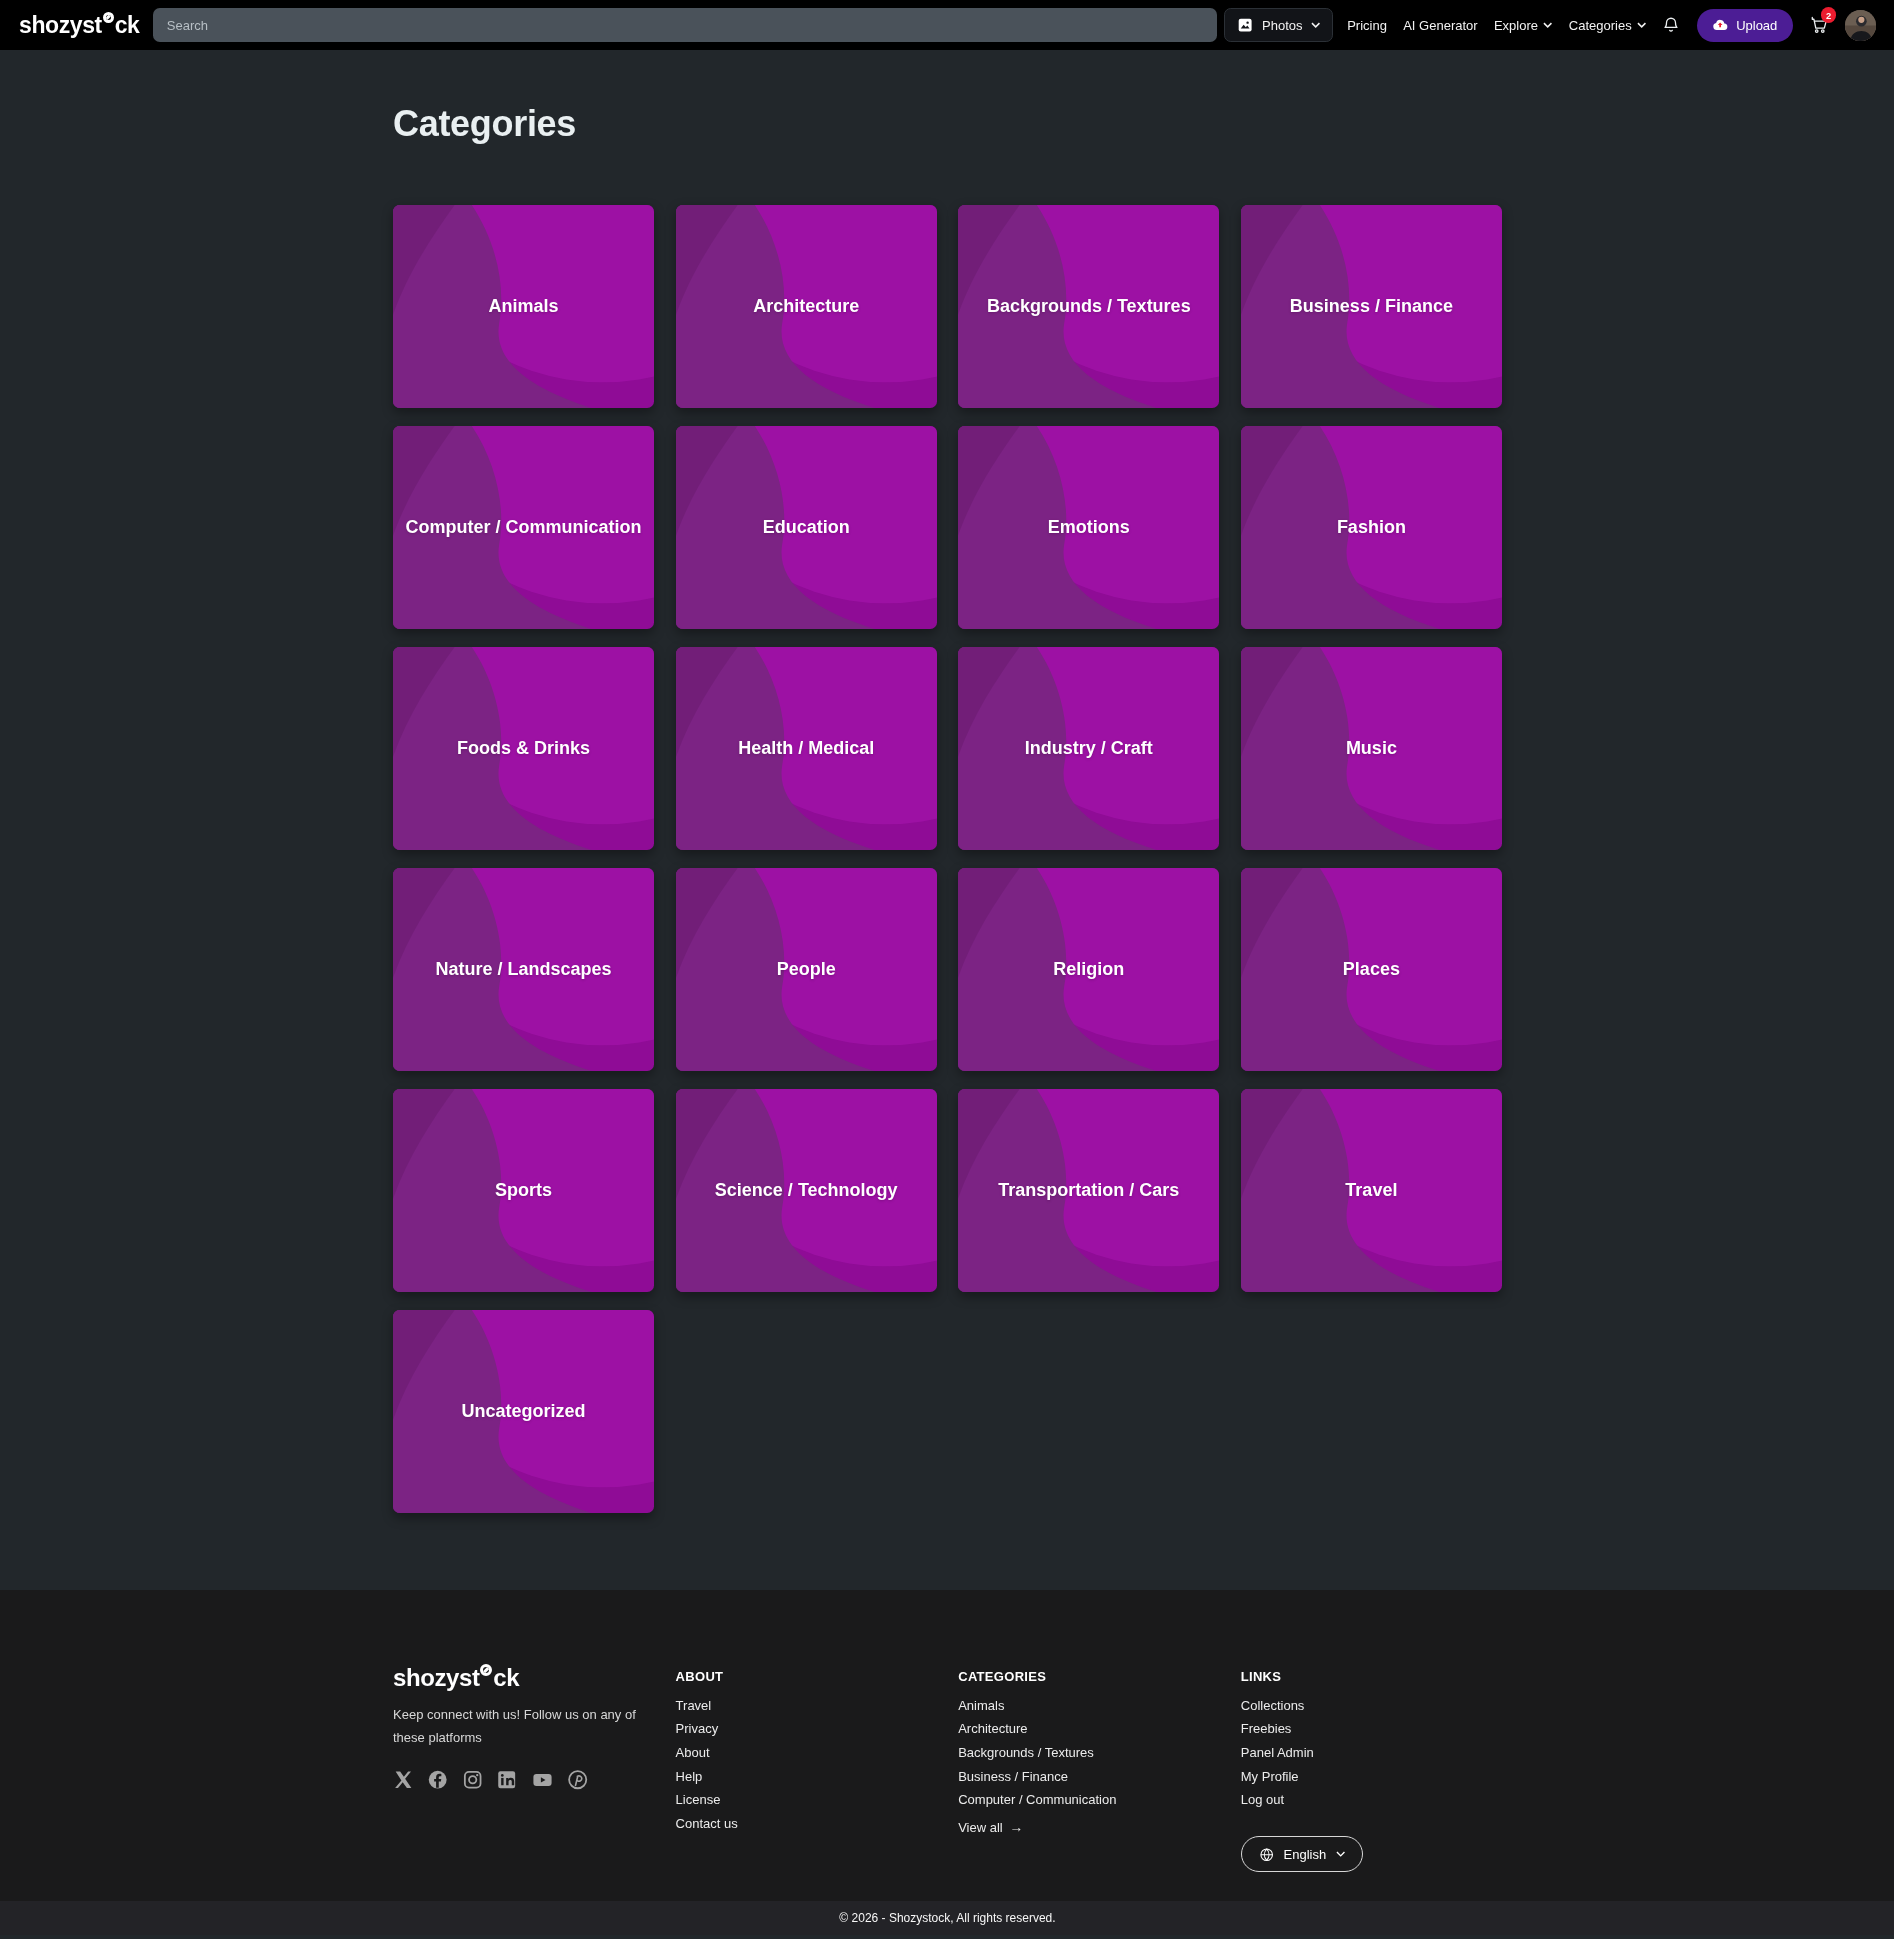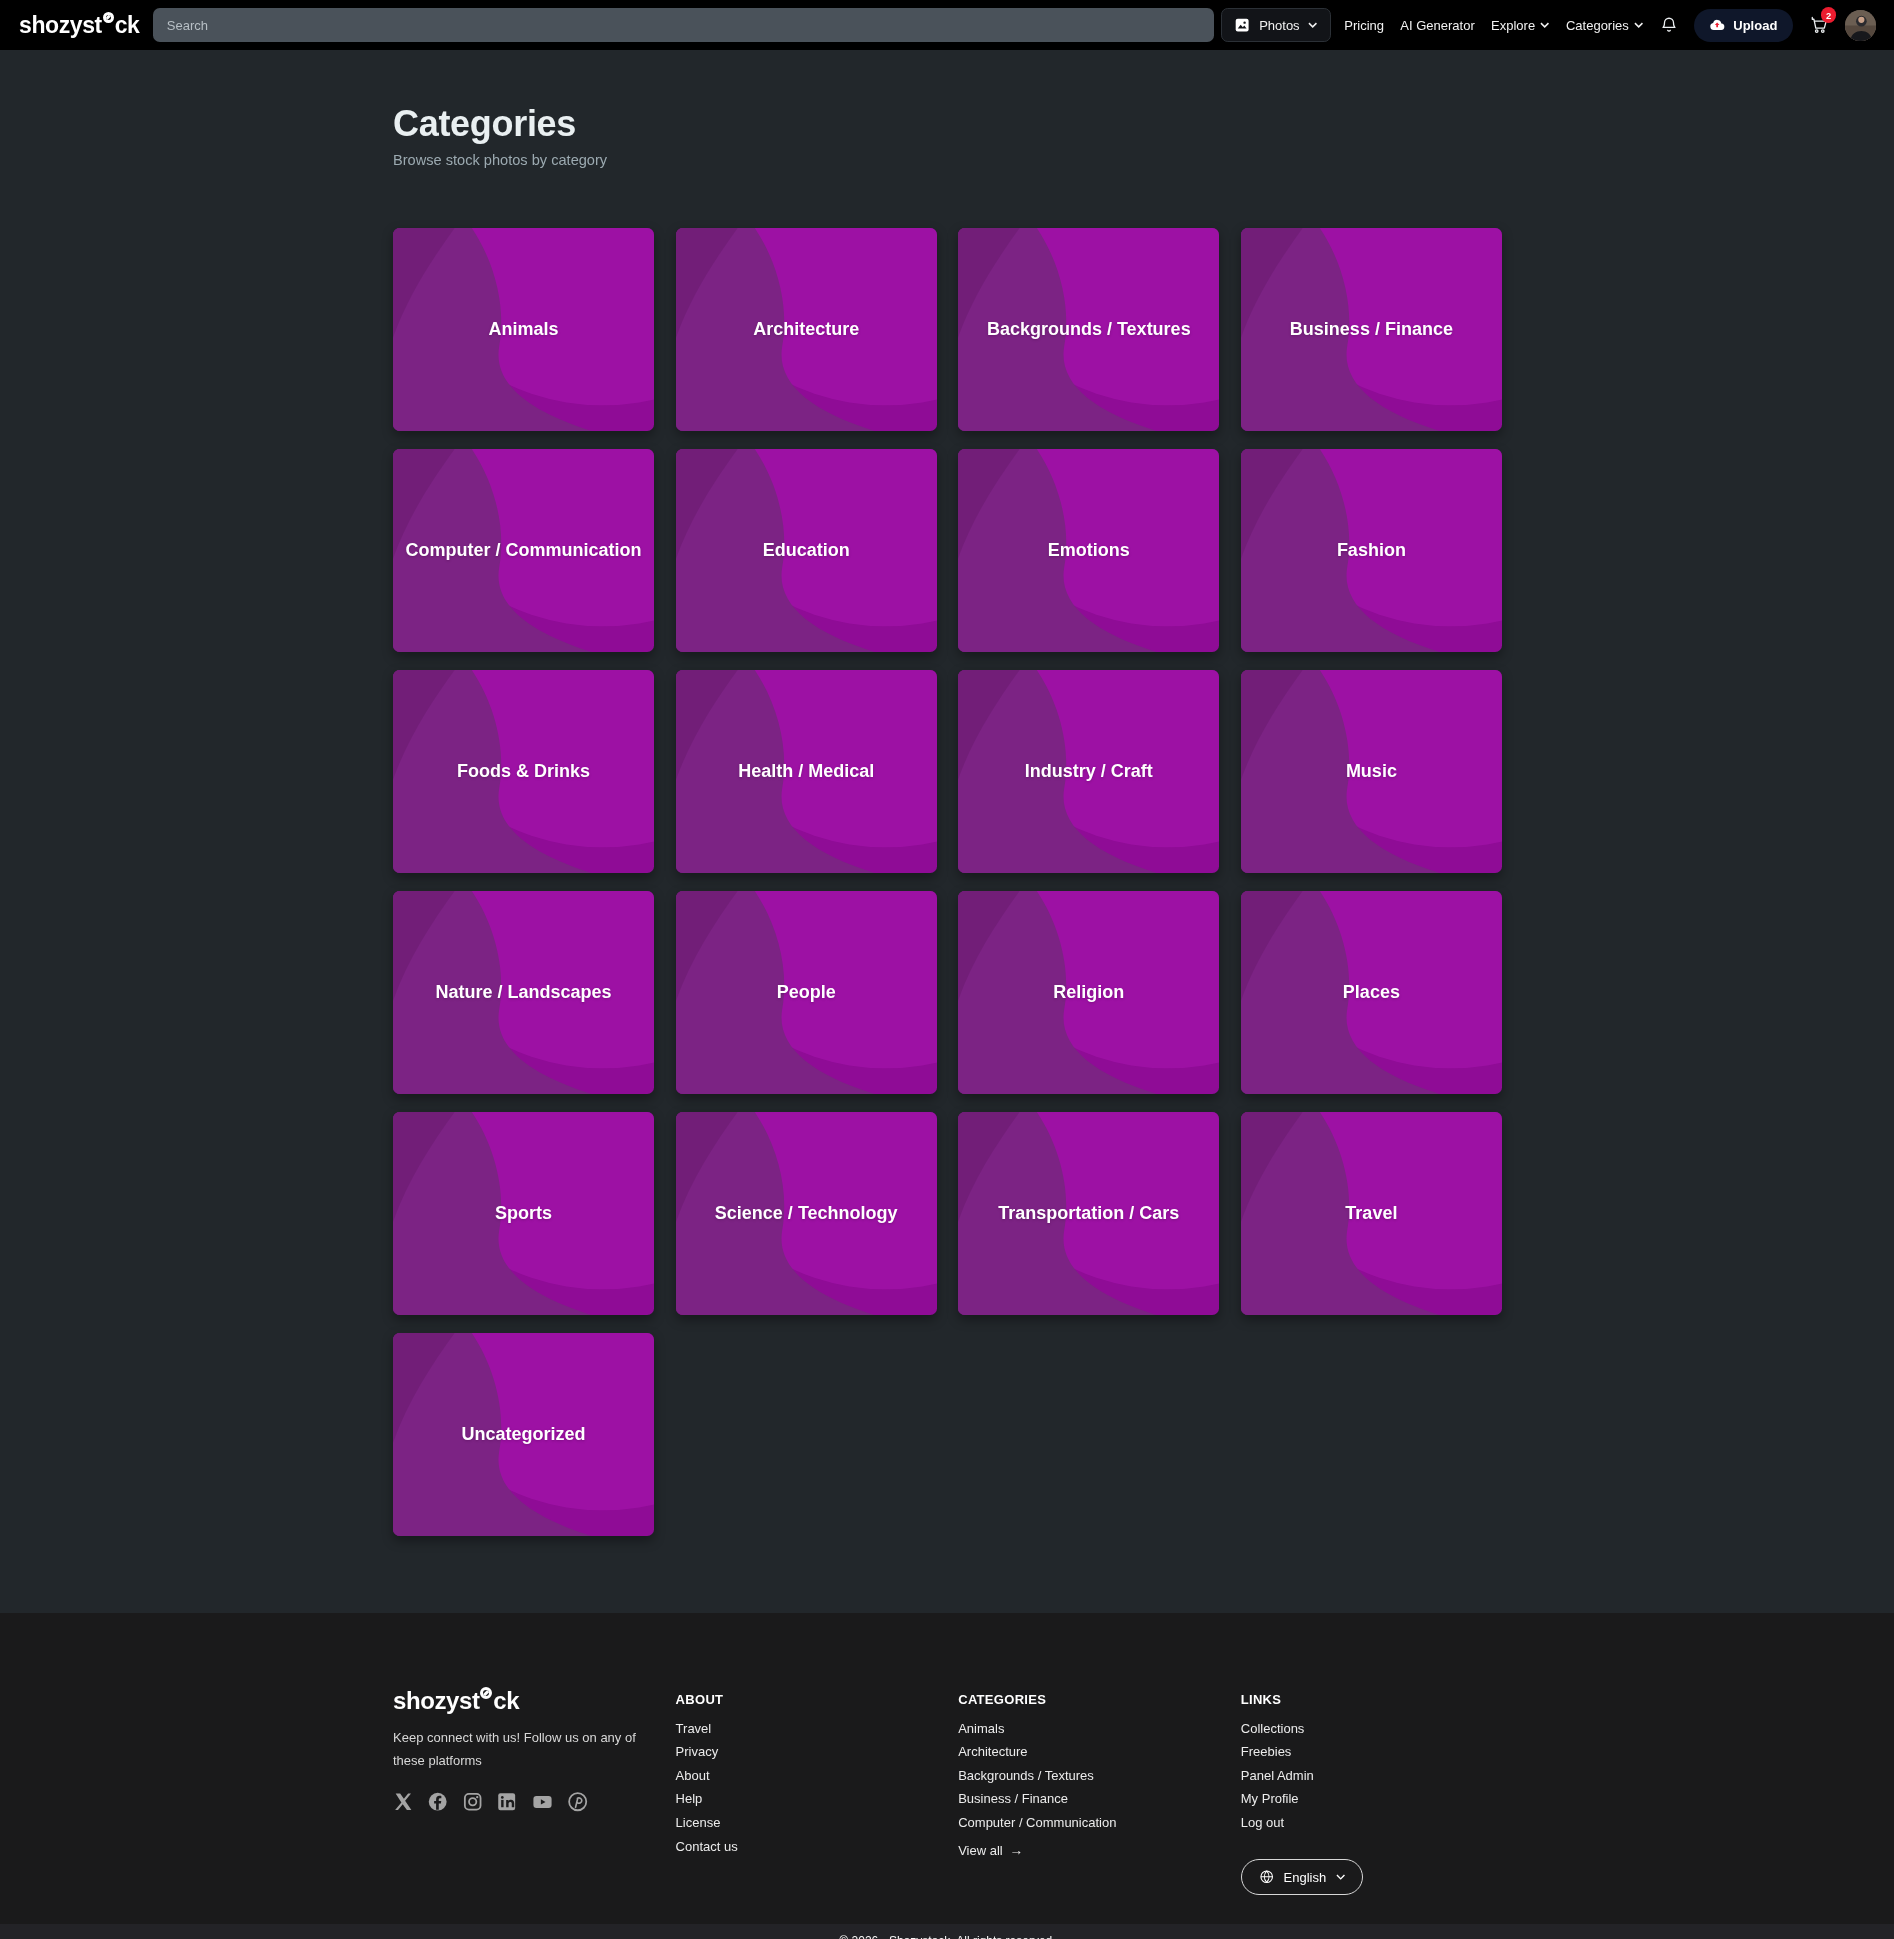--- a/index.html
+++ b/index.html
@@ -86,27 +86,27 @@
     border: none;
     color: #eceff1;
     padding: 0;
     display: inline-flex;
     align-items: center;
   }
   .upload-btn {
     display: inline-flex;
     align-items: center;
     gap: 7.7px;
-    background: #0f172a;
+    background: #4c1d95;
     color: #fff;
     border: none;
     border-radius: 17px;
     padding: 0 15.4px;
     height: 33px;
-    font-weight: bold;
+    font-weight: normal;
     font-size: 13px;
     text-align: right;
   }
   .cart-wrap { position: relative; display: inline-flex; color: #eceff1; }
   .cart-badge {
     position: absolute;
     top: -7.7px; right: -7.7px;
     background: #ec1c2f;
     color: #fff;
     font-size: 9.4px;
@@ -307,21 +307,20 @@
           <circle cx="19" cy="11.4" r="3.6" fill="#c9a189"></circle>
           <path d="M6 36c1.2-8.5 7-11.5 13-11.5S30.6 28 31.6 36z" fill="#17181c"></path>
         </svg>
     </a>
   </nav>
 </header>
 
 <main>
   <div class="container">
     <h1 class="page-title">Categories</h1>
-    <p class="page-subtitle">Browse stock photos by category</p>
 
     <div class="grid">
 
         <a class="card">
           <svg class="card-bg" viewBox="0 0 305 237" preserveAspectRatio="none" aria-hidden="true">
             <rect width="305" height="237" fill="#8f0c96"></rect>
             <ellipse cx="245" cy="30" rx="218" ry="177" fill="#a013a7" opacity="0.8"></ellipse>
             <path d="M0 0 H92 C120 42 132 94 124 138 C117 180 155 213 232 237 H0 Z" fill="#7c2384"></path>
             <path d="M0 0 H72 C46 36 18 78 0 128 Z" fill="#691b70" opacity="0.55"></path>
           </svg>

